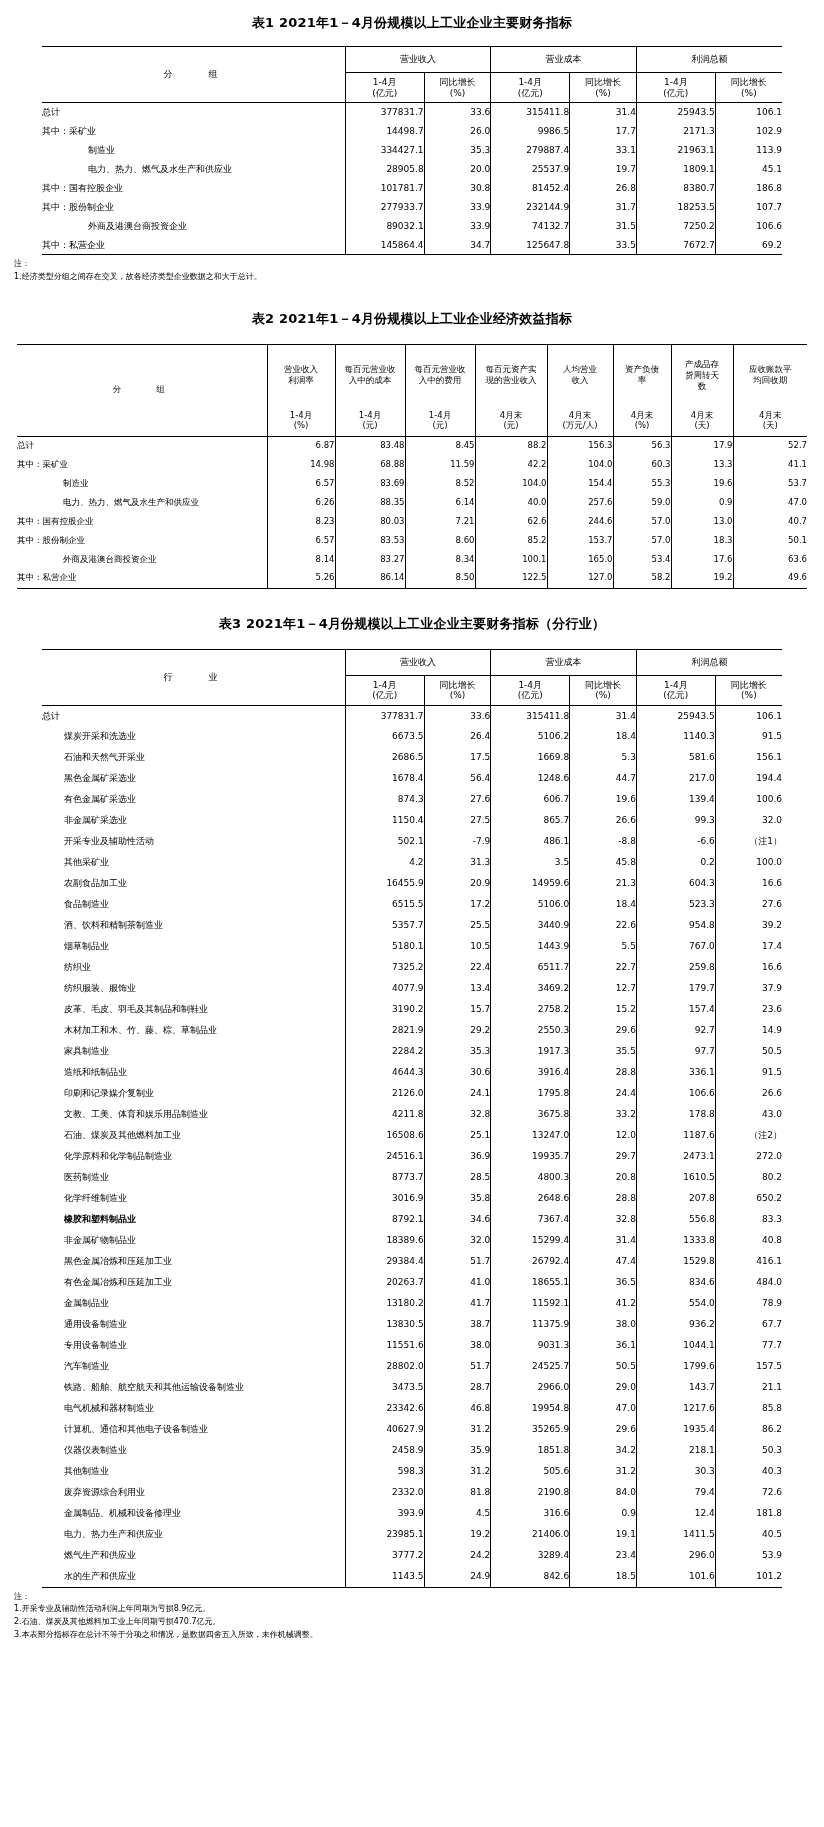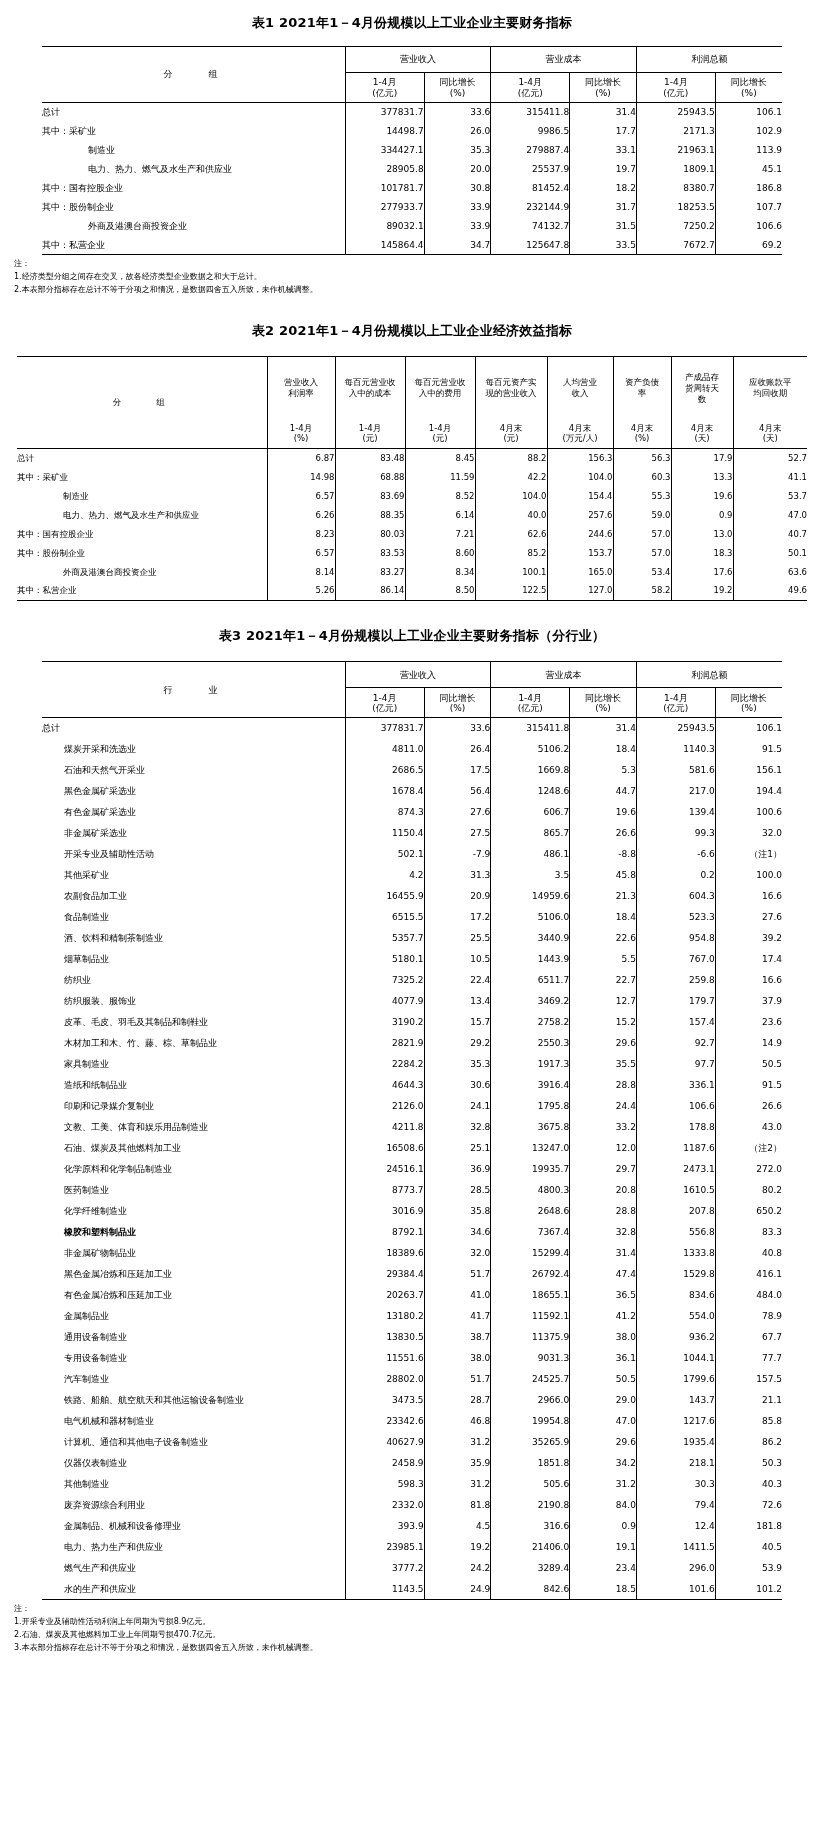--- a/index.html
+++ b/index.html
@@ -170,21 +170,21 @@
           <td class="num vline">25537.9</td>
           <td class="num vline">19.7</td>
           <td class="num vline">1809.1</td>
           <td class="num vline">45.1</td>
         </tr>
         <tr>
           <td class="rowlabel">其中：国有控股企业</td>
           <td class="num vline">101781.7</td>
           <td class="num vline">30.8</td>
           <td class="num vline">81452.4</td>
-          <td class="num vline">18.2</td>
+          <td class="num vline">26.8</td>
           <td class="num vline">8380.7</td>
           <td class="num vline">186.8</td>
         </tr>
         <tr>
           <td class="rowlabel">其中：股份制企业</td>
           <td class="num vline">277933.7</td>
           <td class="num vline">33.9</td>
           <td class="num vline">232144.9</td>
           <td class="num vline">31.7</td>
           <td class="num vline">18253.5</td>
@@ -207,21 +207,20 @@
           <td class="num vline botline">33.5</td>
           <td class="num vline botline">7672.7</td>
           <td class="num vline botline">69.2</td>
         </tr>
       </tbody>
   </table>
 
   <div class="notes">
     <div>注：</div>
     <div>1.经济类型分组之间存在交叉，故各经济类型企业数据之和大于总计。</div>
-    <div>2.本表部分指标存在总计不等于分项之和情况，是数据四舍五入所致，未作机械调整。</div>
   </div>
 
   <div class="title-block-2">
     <div class="tbl-title">表2  2021年1－4月份规模以上工业企业经济效益指标</div>
   </div>
 
   <table class="stat t2" width="790">
     <colgroup>
       <col style="width:250px">
       <col style="width:68px">
@@ -425,21 +424,21 @@
           <td class="rowlabel">总计</td>
           <td class="num vline">377831.7</td>
           <td class="num vline">33.6</td>
           <td class="num vline">315411.8</td>
           <td class="num vline">31.4</td>
           <td class="num vline">25943.5</td>
           <td class="num vline">106.1</td>
         </tr>
         <tr>
           <td class="rowlabel" style="padding-left: 22px;">煤炭开采和洗选业</td>
-          <td class="num vline">4811.0</td>
+          <td class="num vline">6673.5</td>
           <td class="num vline">26.4</td>
           <td class="num vline">5106.2</td>
           <td class="num vline">18.4</td>
           <td class="num vline">1140.3</td>
           <td class="num vline">91.5</td>
         </tr>
         <tr>
           <td class="rowlabel" style="padding-left: 22px;">石油和天然气开采业</td>
           <td class="num vline">2686.5</td>
           <td class="num vline">17.5</td>

